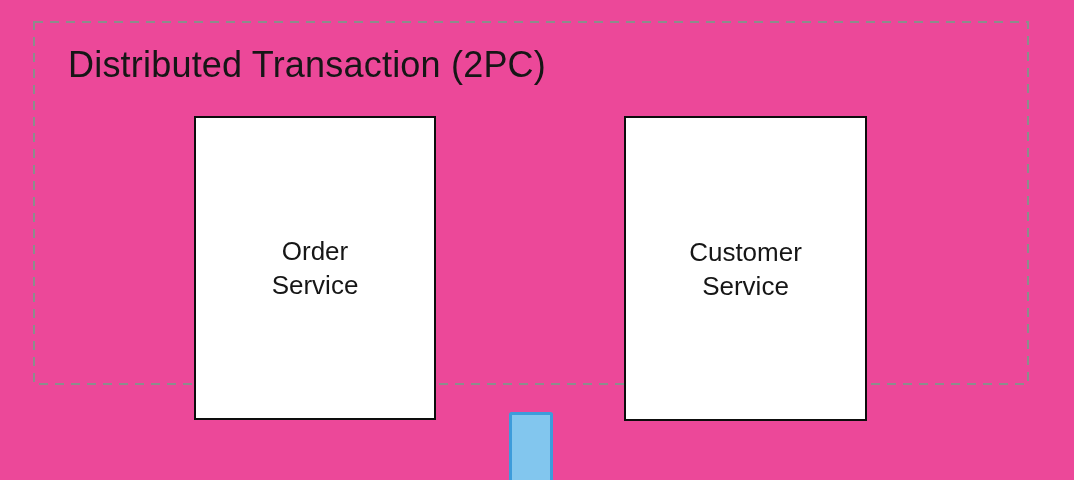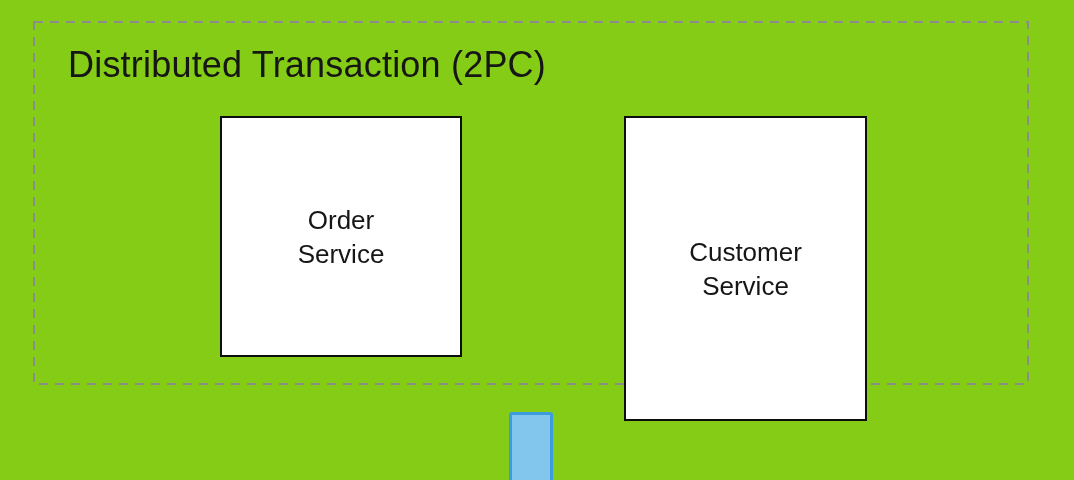--- a/index.html
+++ b/index.html
@@ -4,21 +4,21 @@
 <style>
   html, body {
     margin: 0;
     padding: 0;
     background: #ffffff;
   }
   .canvas {
     position: relative;
     width: 1074px;
     height: 480px;
-    background: #84cc16;
+    background: #ec4899;
     overflow: hidden;
     font-family: "Liberation Sans", sans-serif;
     color: #1a1a1a;
   }
   .boundary {
     position: absolute;
     left: 33px;
     top: 21px;
     width: 996px;
     height: 364px;
@@ -42,24 +42,24 @@
   .node {
     position: absolute;
     box-sizing: border-box;
     border: 2px solid #0d0d0d;
     background: #ffffff;
     display: flex;
     align-items: center;
     justify-content: center;
   }
   .node-order {
-    left: 220px;
+    left: 194px;
     top: 116px;
     width: 242px;
-    height: 241px;
+    height: 304px;
   }
   .node-customer {
     left: 624px;
     top: 116px;
     width: 243px;
     height: 305px;
   }
   .node-label {
     font-size: 26px;
     line-height: 34px;

